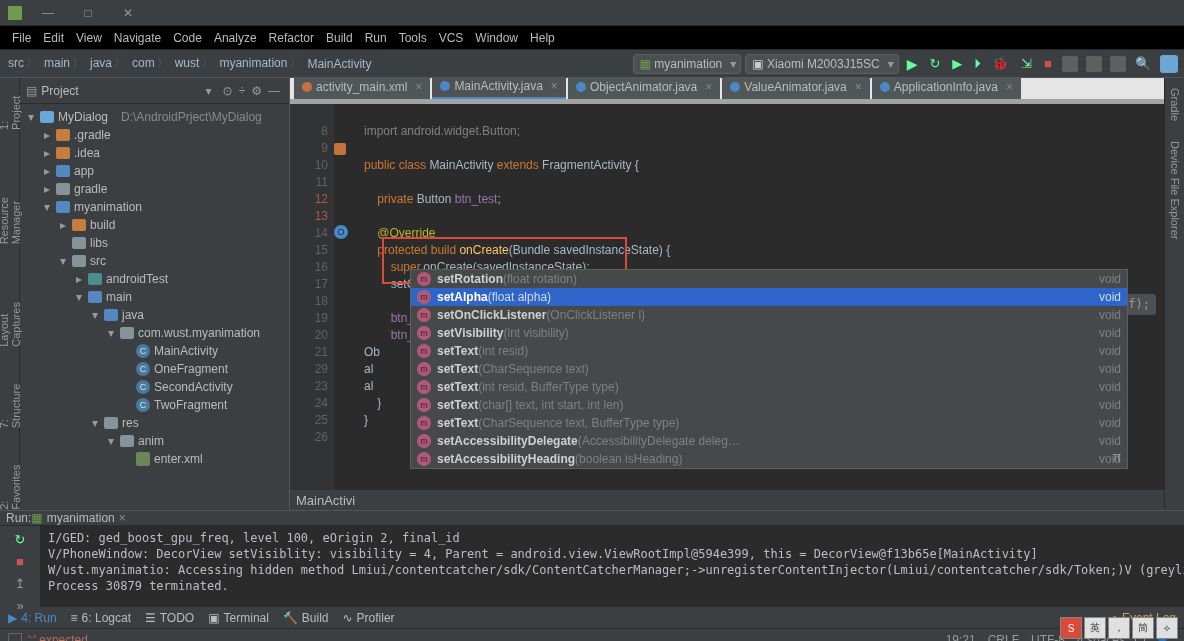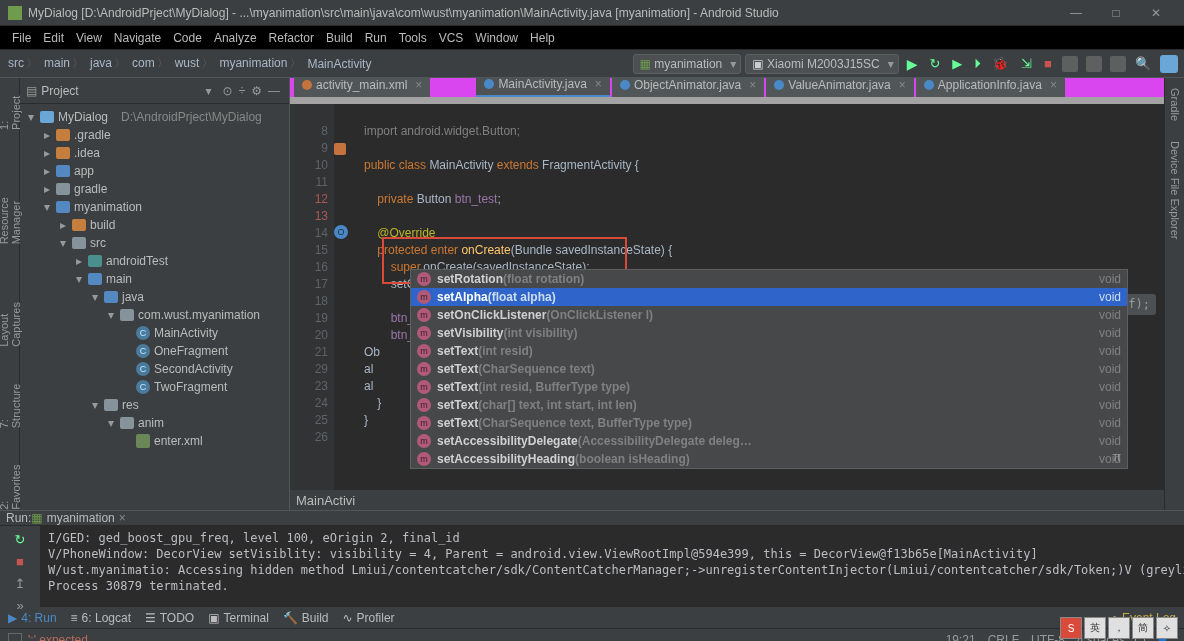--- a/index.html
+++ b/index.html
@@ -31,44 +31,44 @@
 .tree { flex:1; overflow:auto; padding:4px 0; font-size:12px; }
 .node { display:flex; align-items:center; height:18px; padding-left:6px; cursor:pointer; }
 .arw { width:10px; text-align:center; color:#999; }
 .foldericon { width:14px; height:12px; margin:0 4px; border-radius:2px; }
 .f-proj{background:#6ba7d6;} .f-orange{background:#c57e3d;} .f-gray{background:#87939a;} .f-teal{background:#4a8e8e;} .f-blue{background:#5388c1;}
 .classicon{width:14px;height:14px;border-radius:7px;background:#4a7a9c;margin:0 4px;display:flex;align-items:center;justify-content:center;color:#c5e8ff;font-size:9px;}
 .xmlicon{width:14px;height:14px;background:#6a8759;margin:0 4px;border-radius:2px;}
 .nodelbl{color:#bbb;}
 .nodelbl.dim{color:#888;}
 .editorarea { flex:1; background:#2b2b2b; display:flex; flex-direction:column; position:relative; }
-.tabs { height:26px; display:flex; align-items:flex-end; background:#d946ef; border-bottom:7px solid #a3a3a3; padding-left:4px; overflow:hidden;text-align:right; }
+.tabs { height:26px; display:flex; align-items:flex-end; background:#e5e5e5; border-bottom:5px solid #a3a3a3; padding-left:4px; overflow:hidden;text-align:right; }
 .tab { height:24px; display:flex; align-items:center; padding:0 8px; background:#515658; margin-right:2px; border-radius:3px 3px 0 0; color:#bbb; gap:4px; cursor:pointer;}
-.tab.active{ background:#4e5254; border-bottom:2px solid #4a88c7;margin-left:44px; }
+.tab.active{ background:#4e5254; border-bottom:2px solid #4a88c7; }
 .tab .ticon{width:10px;height:10px;border-radius:5px;}
 .ti-xml{background:#c5733e;} .ti-java{background:#4a88c7;}
 .tab .x{color:#888;margin-left:4px;}
 .editor { flex:1; display:flex; font-family:Consolas,monospace; font-size:13px; position:relative; overflow:hidden; }
 .gutter { width:44px; background:#313335; text-align:right; padding:2px 6px 0 0; color:#606366; line-height:17px; }
 .gutter div{height:17px;}
 .g-del{color:#a95a51;}
 .g-icon{position:relative;}
 .g-icon::after{content:"";position:absolute;right:-18px;top:3px;width:12px;height:12px;background:#c5733e;border-radius:2px;}
 .g-ov{position:relative;}
 .g-ov::after{content:"O";position:absolute;right:-20px;top:0;width:14px;height:14px;background:#4a88c7;border-radius:7px;color:#1e2e3e;font-size:9px;text-align:center;line-height:14px;}
 .code { flex:1; padding:2px 0 0 30px; line-height:17px; white-space:pre; color:#a9b7c6; position:relative;}
 .kw{color:#cc7832;} .cls{color:#a9b7c6;} .ann{color:#bbb529;margin-top:13px;} .fld{color:#9876aa;} .mth{color:#ffc66d;} .cmt{color:#808080;} .id{color:#9876aa;font-style:italic;}
 .redbox{position:absolute;border:2px solid #d94a3a;left:48px;top:133px;width:245px;height:47px;pointer-events:none;}
 .popup{position:absolute;left:76px;top:165px;width:718px;background:#46484a;border:1px solid #5e6060;z-index:10;font-family:Consolas,monospace;}
 .popup .row{display:flex;height:18px;align-items:center;padding:0 6px;cursor:pointer;}
 .popup .row.sel{background:#2f65ca;color:#fff;}
 .popup .row .ci{width:14px;height:14px;border-radius:7px;background:#b05a78;margin-right:6px;display:flex;align-items:center;justify-content:center;font-size:9px;color:#3b1f29;}
 .popup .row .nm{flex:1;color:#d0d0d0;}
 .popup .row.sel .nm{color:#fff;}
-.popup .row .prm{color:#808080;font-weight:bold;}
+.popup .row .prm{color:#808080;}
 .popup .row .rt{color:#808080;text-align:right;width:40px;}
 .popup .row.sel .prm,.popup .row.sel .rt{color:#cde;}
 .popup .pi{position:absolute;bottom:2px;right:6px;color:#999;}
 .breadcrumb2{position:absolute;left:0;bottom:0;height:20px;background:#3c3f41;width:100%;display:flex;align-items:center;padding-left:6px;color:#bbb;font-size:13px;}
 .hint{position:absolute;right:8px;top:190px;background:#4c5052;padding:2px 6px;color:#999;font-family:Consolas,monospace;font-size:12px;border-radius:3px;z-index:5;}
 .runpane{height:96px;background:#2b2b2b;border-top:1px solid #515658;display:flex;}
 .runleft{width:20px;background:#3c3f41;}
 .runbody{flex:1;display:flex;flex-direction:column;}
 .runhead{height:22px;background:#3c3f41;display:flex;align-items:center;padding:0 6px;color:#bbb;border-bottom:1px solid #2b2b2b;}
 .runhead .rtab{display:flex;align-items:center;gap:4px;margin-right:8px;}
@@ -90,21 +90,20 @@
 .ime{position:absolute;right:6px;bottom:2px;display:flex;gap:2px;z-index:50;}
 .ime div{width:22px;height:22px;background:#e0e0e0;border:1px solid #888;font-size:10px;display:flex;align-items:center;justify-content:center;color:#333;}
 .ime .red{background:#d94a3a;color:#fff;}
 .avatar{width:18px;height:18px;background:#6ba7d6;border-radius:3px;}
 </style>
 </head>
 <body>
 
 <div class="titlebar">
   <div class="icon"></div>
-  <div class="title">MyDialog [D:\AndroidPrject\MyDialog] - ...\myanimation\src\main\java\com\wust\myanimation\MainActivity.java [myanimation] - Android Studio</div>
   <div class="winbtn">—</div>
   <div class="winbtn">□</div>
   <div class="winbtn">✕</div>
 </div>
 
 <div class="menubar" id="menubar">
     <span>File</span>
     <span>Edit</span>
     <span>View</span>
     <span>Navigate</span>
@@ -195,20 +194,25 @@
           </div>
           <div class="node" style="padding-left: 22px;">
             <span class="arw">▾</span>
             <span class="foldericon f-blue"></span>
             <span class="nodelbl">myanimation</span>
           </div>
           <div class="node" style="padding-left: 38px;">
             <span class="arw">▸</span>
             <span class="foldericon f-orange"></span>
             <span class="nodelbl">build</span>
+          </div>
+          <div class="node" style="padding-left: 38px;">
+            <span class="arw"></span>
+            <span class="foldericon f-gray"></span>
+            <span class="nodelbl">libs</span>
           </div>
           <div class="node" style="padding-left: 38px;">
             <span class="arw">▾</span>
             <span class="foldericon f-gray"></span>
             <span class="nodelbl">src</span>
           </div>
           <div class="node" style="padding-left: 54px;">
             <span class="arw">▸</span>
             <span class="foldericon f-teal"></span>
             <span class="nodelbl">androidTest</span>
@@ -319,21 +323,21 @@
           <div>26</div>
         </div>
       <div class="code">
 <span class="cmt">import android.widget.Button;</span>
 
 <span class="kw">public class </span><span class="cls">MainActivity </span><span class="kw">extends </span><span>FragmentActivity {</span>
 
 <span class="kw">    private </span><span>Button </span><span class="fld">btn_test</span><span>;</span>
 
 <span class="ann">    @Override</span>
-<span class="kw">    protected enter </span><span class="mth">onCreate</span><span>(Bundle savedInstanceState) {</span>
+<span class="kw">    protected build </span><span class="mth">onCreate</span><span>(Bundle savedInstanceState) {</span>
 <span class="kw">        super</span><span>.onCreate(savedInstanceState);</span>
 <span>        setContentView(R.layout.</span><span class="id">activity_main</span><span>);</span>
 
 <span class="fld">        btn_test </span><span>= findViewById(R.id.</span><span class="id">btn_test</span><span>);</span>
 <span class="fld">        btn_test</span><span>.set</span><span style="border-left:1px solid #bbb;"></span>
 <span>Ob</span>
 <span>al</span>
 <span>al</span>
 <span>    }</span>
 <span>}</span>

